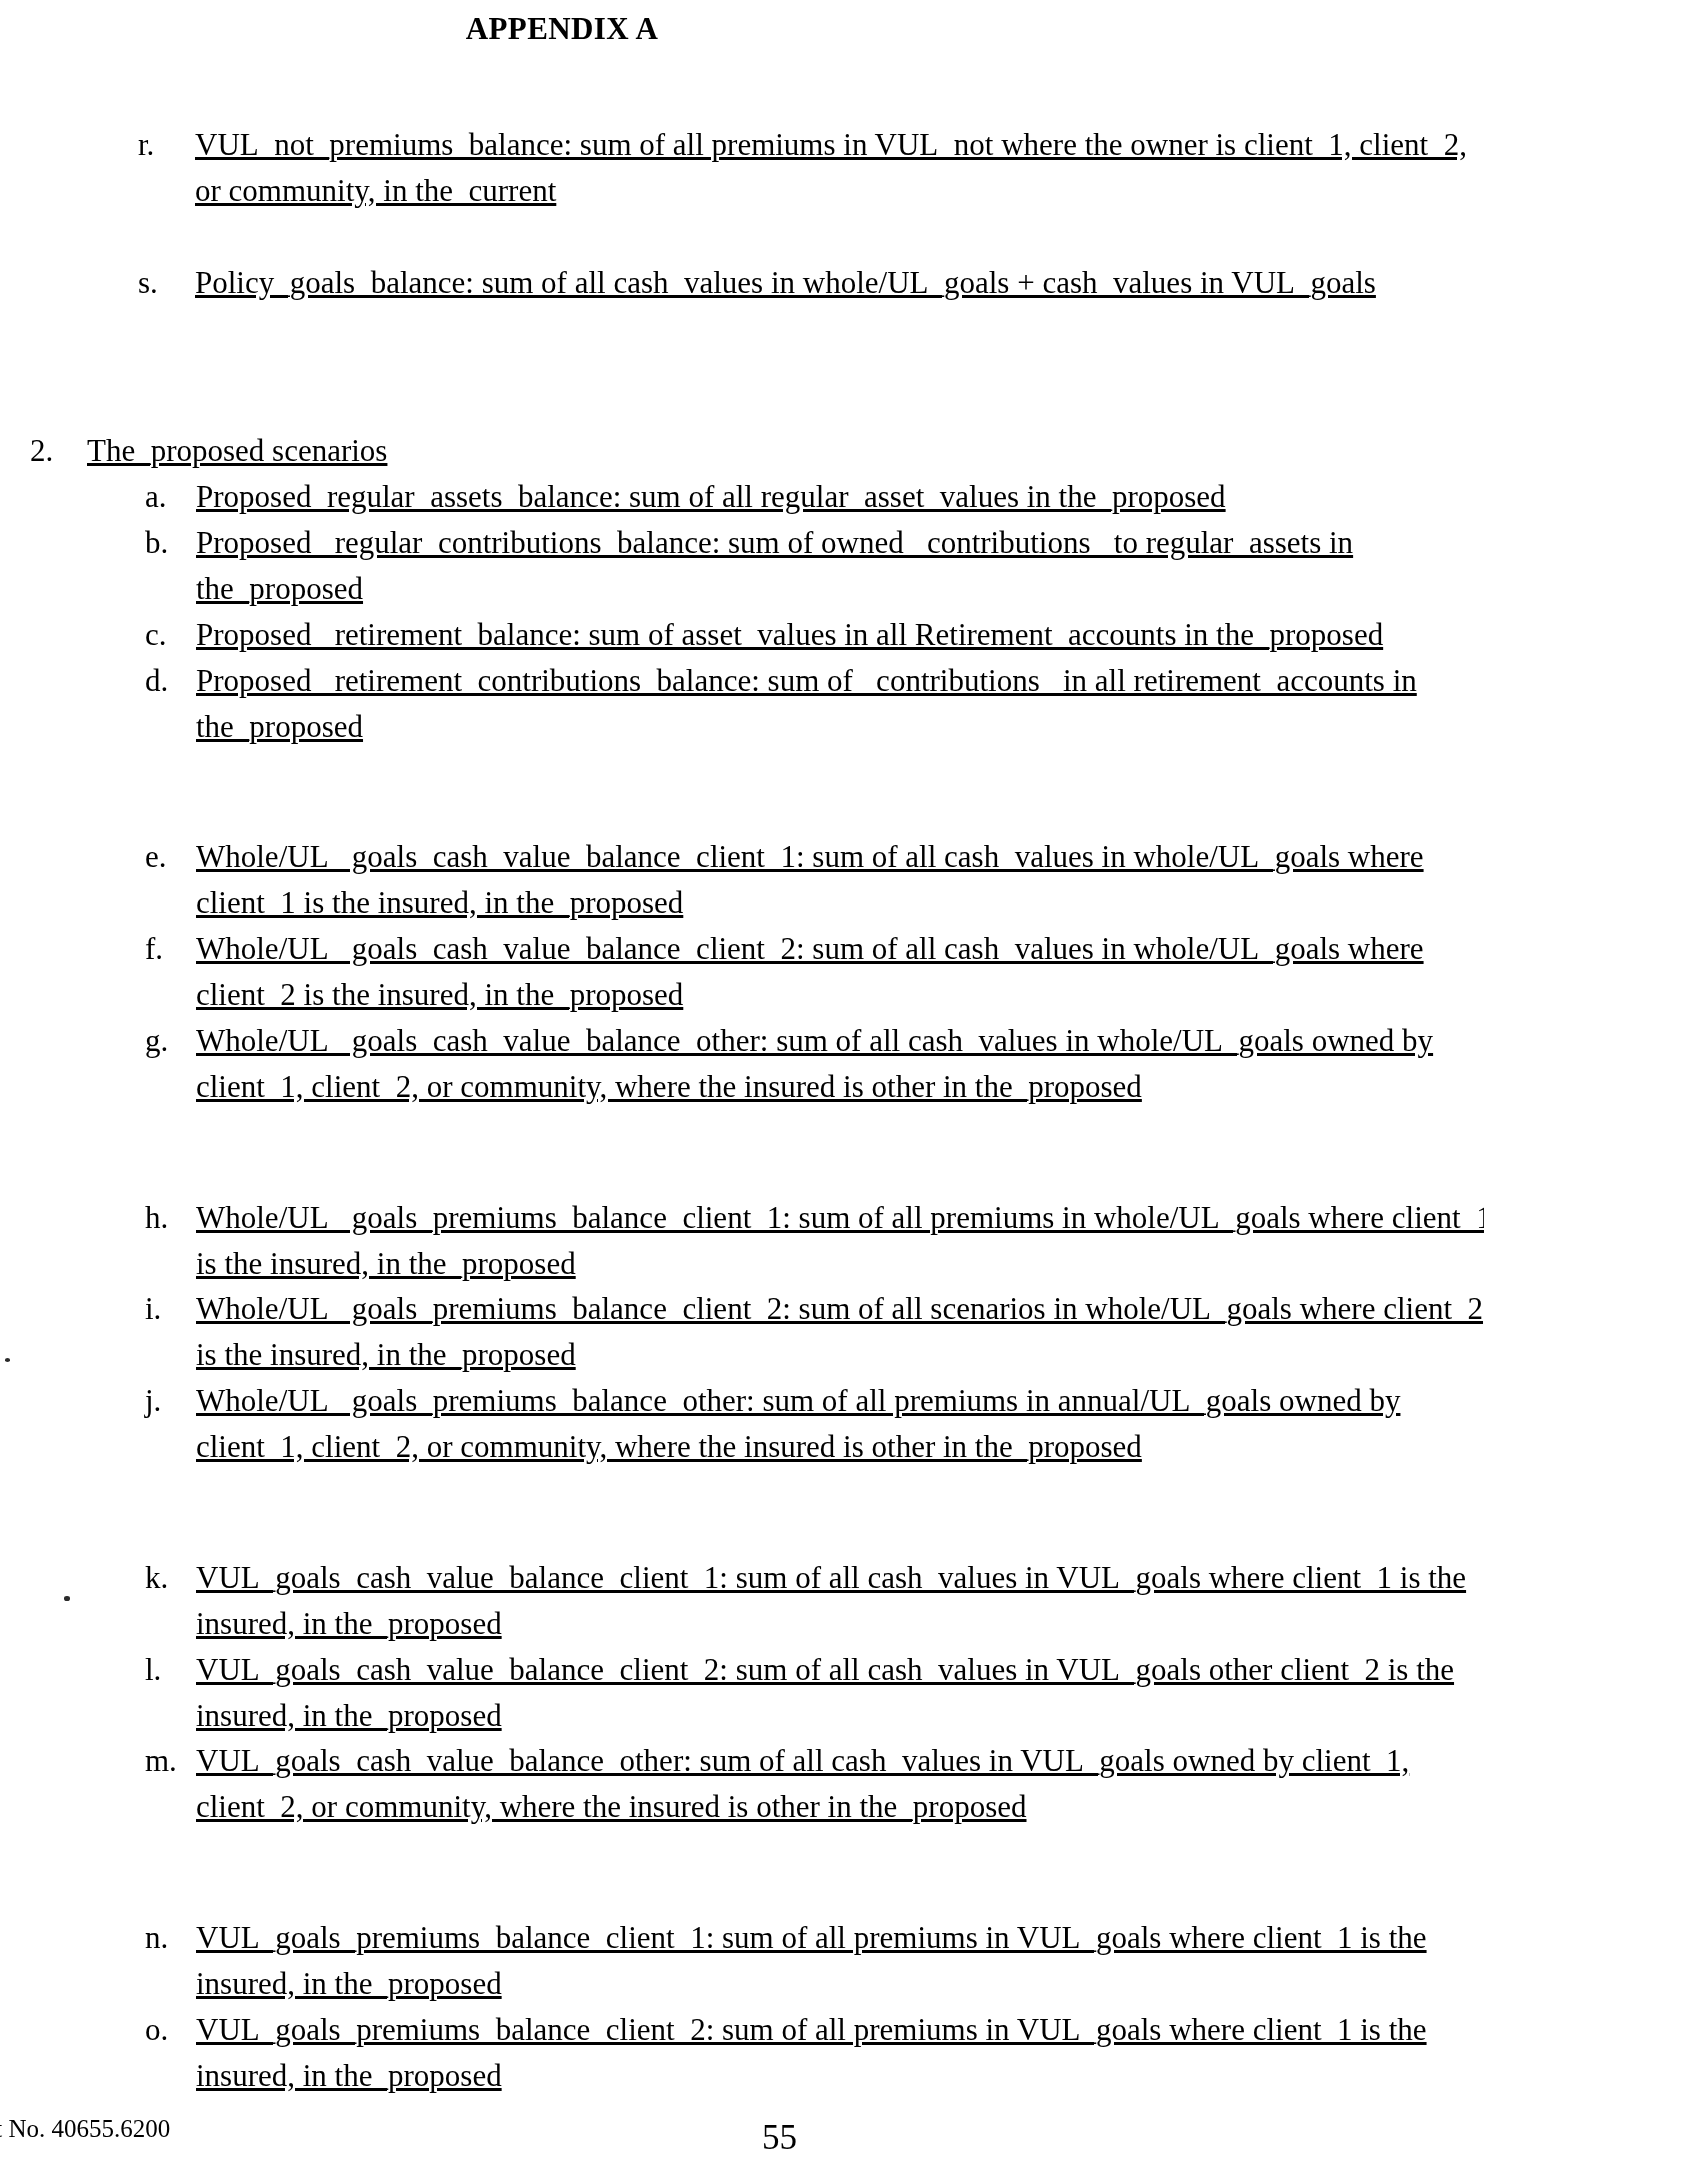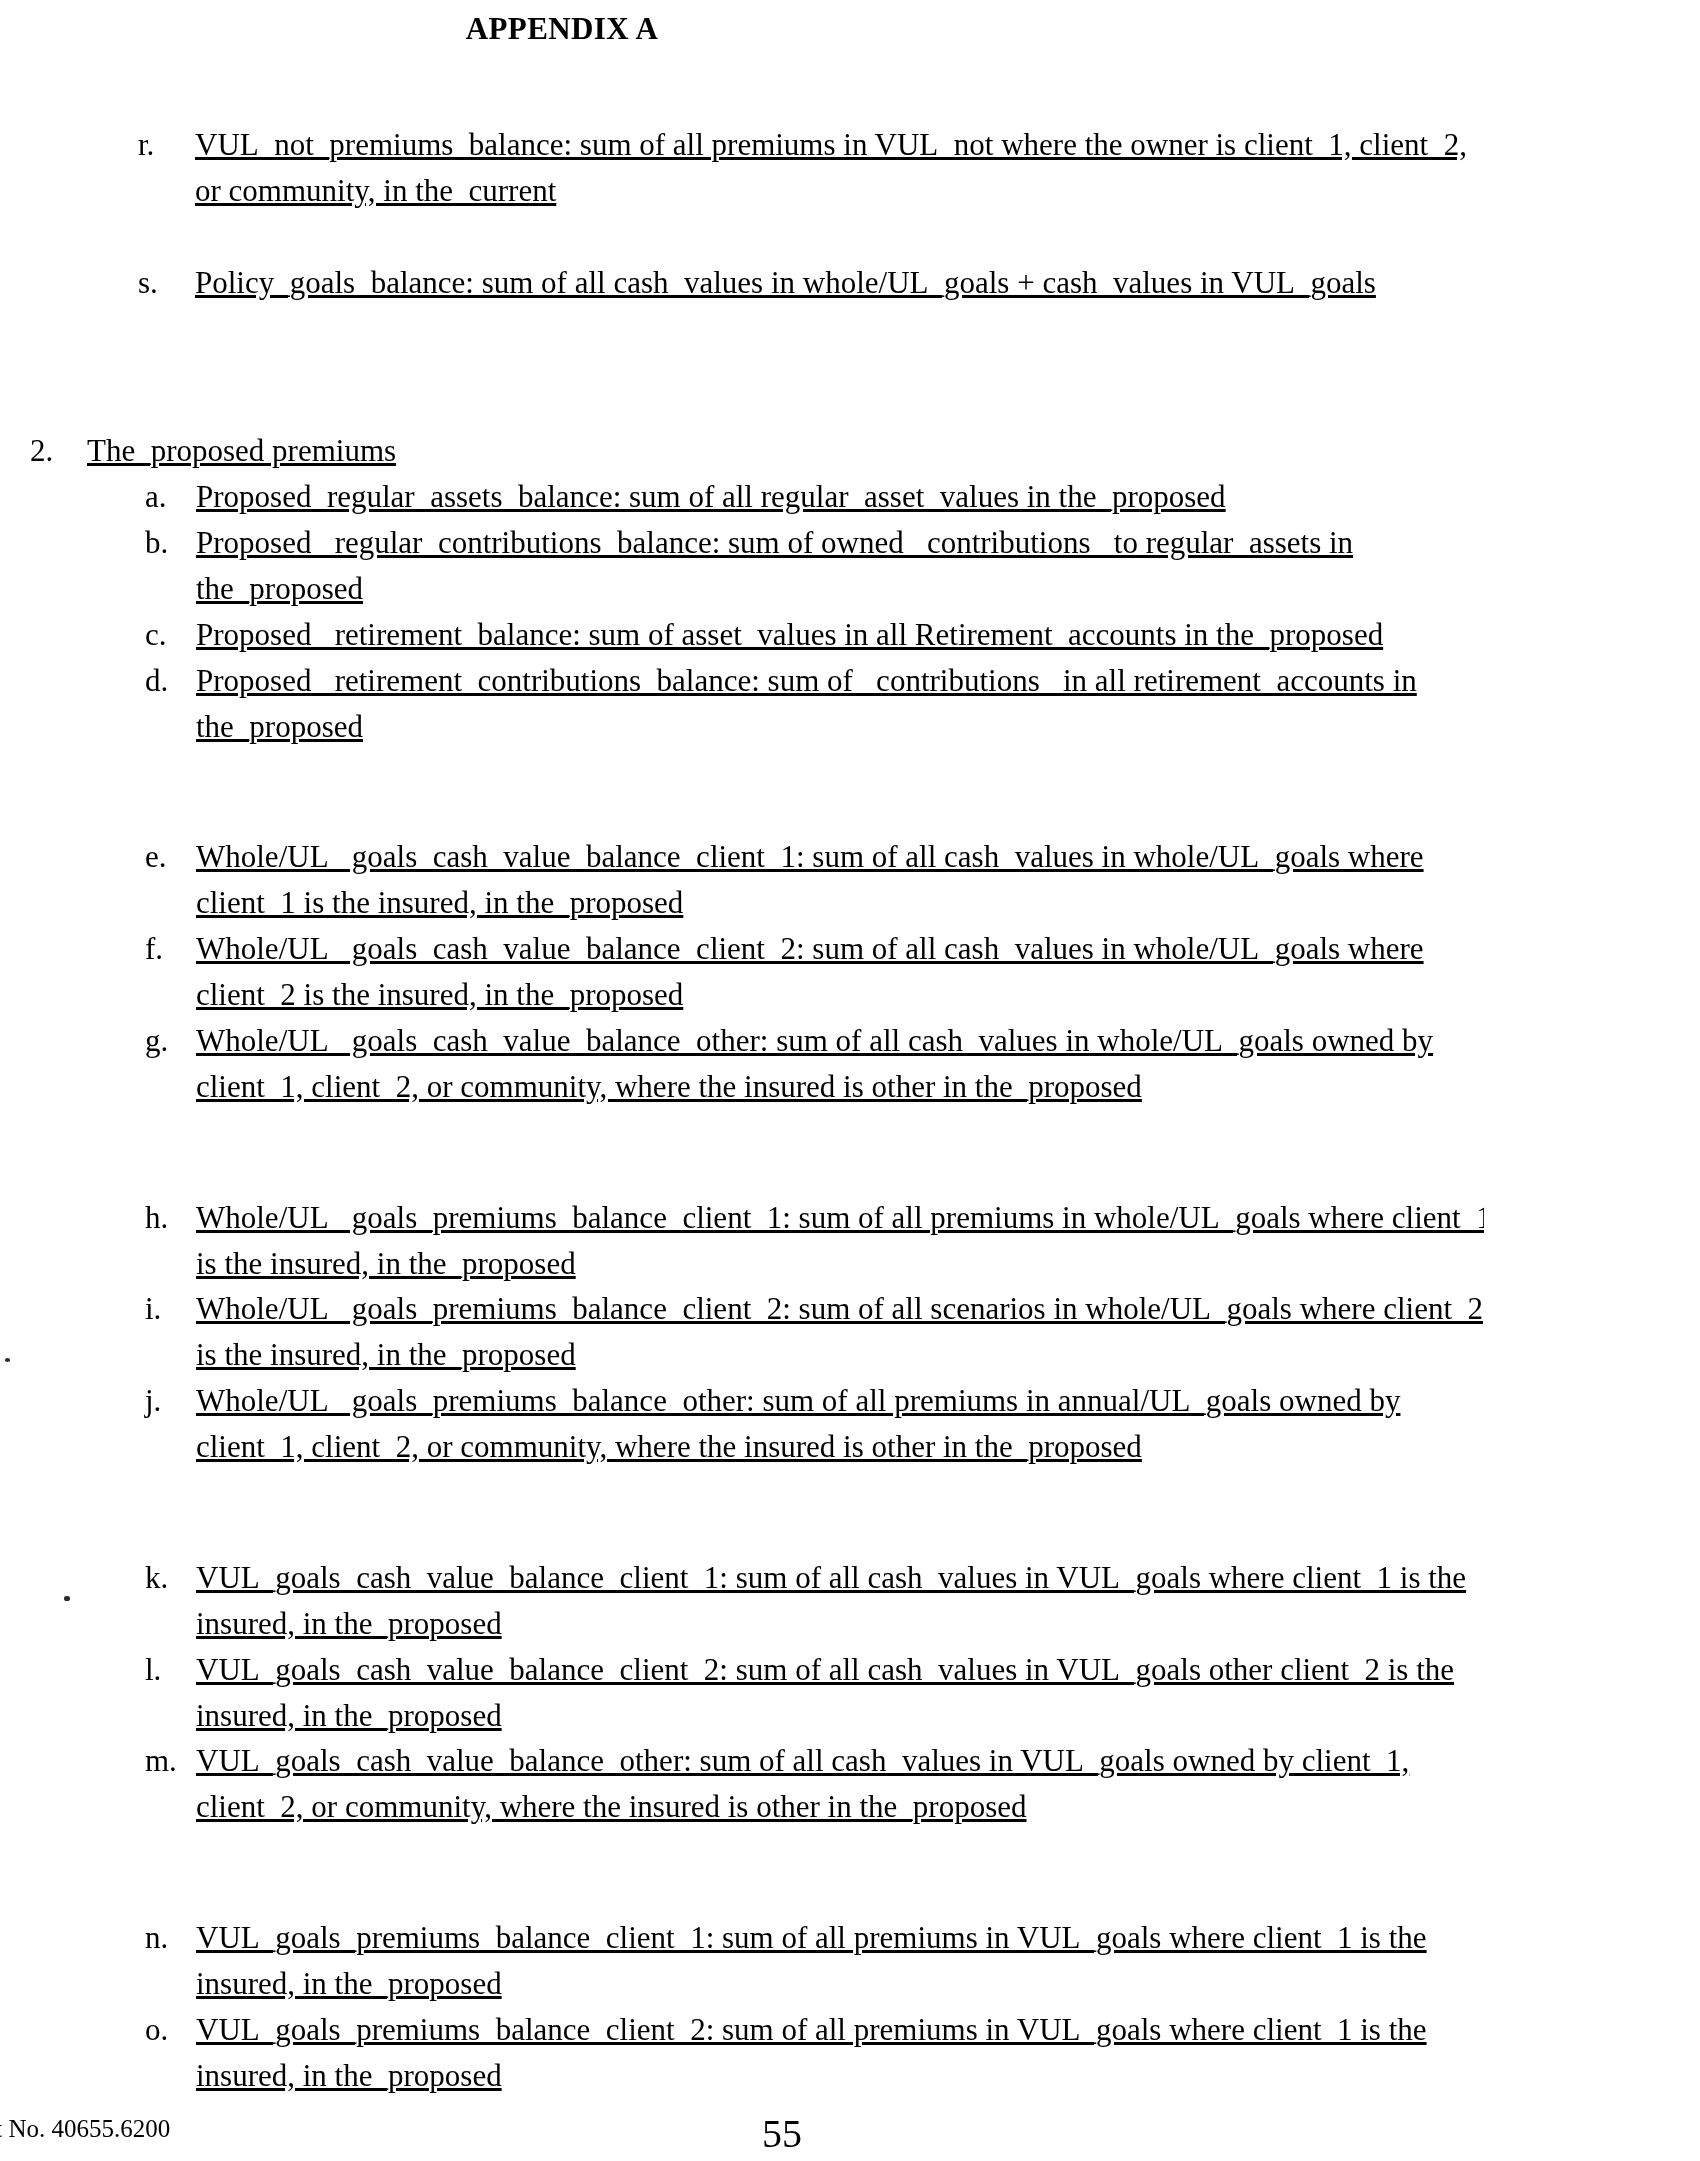--- a/index.html
+++ b/index.html
@@ -89,22 +89,22 @@
   }
   .footer-ref {
     position: absolute;
     left: -4.7px;
     top: 4.7px;
     white-space: nowrap;
   }
   .footer-page {
     position: absolute;
     left: 762px;
-    top: 0;
-    font-size: 40px;
+    top: 8px;
+    font-size: 35px;
   }
 
   
   .speck {
     position: absolute;
     background: #2b2b2b;
     border-radius: 50%;
   }
 </style>
 </head>
@@ -125,21 +125,21 @@
 
     <div class="item lvl-letter-top">
       <span class="marker">s.</span>
       <span class="itext">Policy_goals_balance:  sum of all cash_values in whole/UL_goals + cash_values in VUL_goals</span>
     </div>
 
     <div class="gap-xl"></div>
 
     <div class="item lvl-number">
       <span class="marker">2.</span>
-      <span class="itext">The_proposed premiums</span>
+      <span class="itext">The_proposed scenarios</span>
     </div>
 
     <div class="item lvl-letter">
       <span class="marker">a.</span>
       <span class="itext">Proposed_regular_assets_balance:  sum of all regular_asset_values in the_proposed</span>
     </div>
     <div class="item lvl-letter">
       <span class="marker">b.</span>
       <span class="itext">Proposed_ regular_contributions_balance:  sum of owned _contributions_ to regular_assets in the_proposed</span>
     </div>

